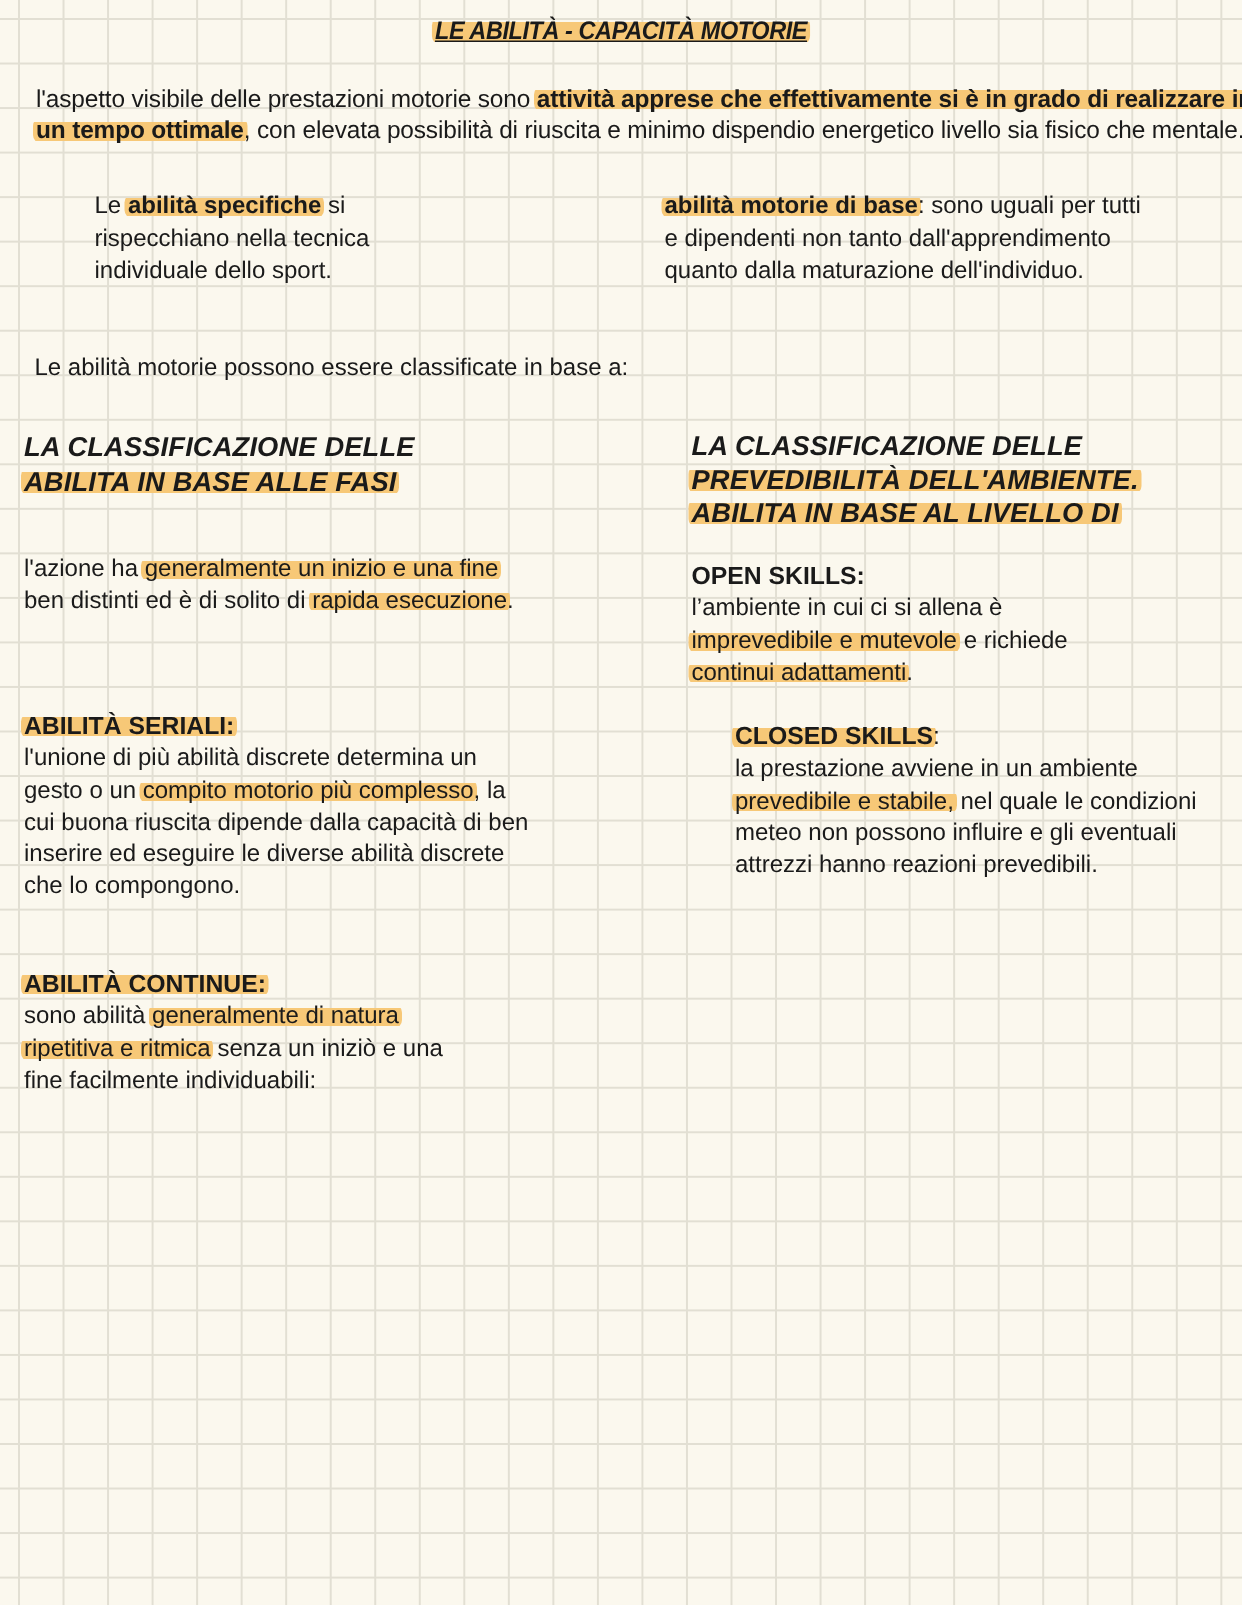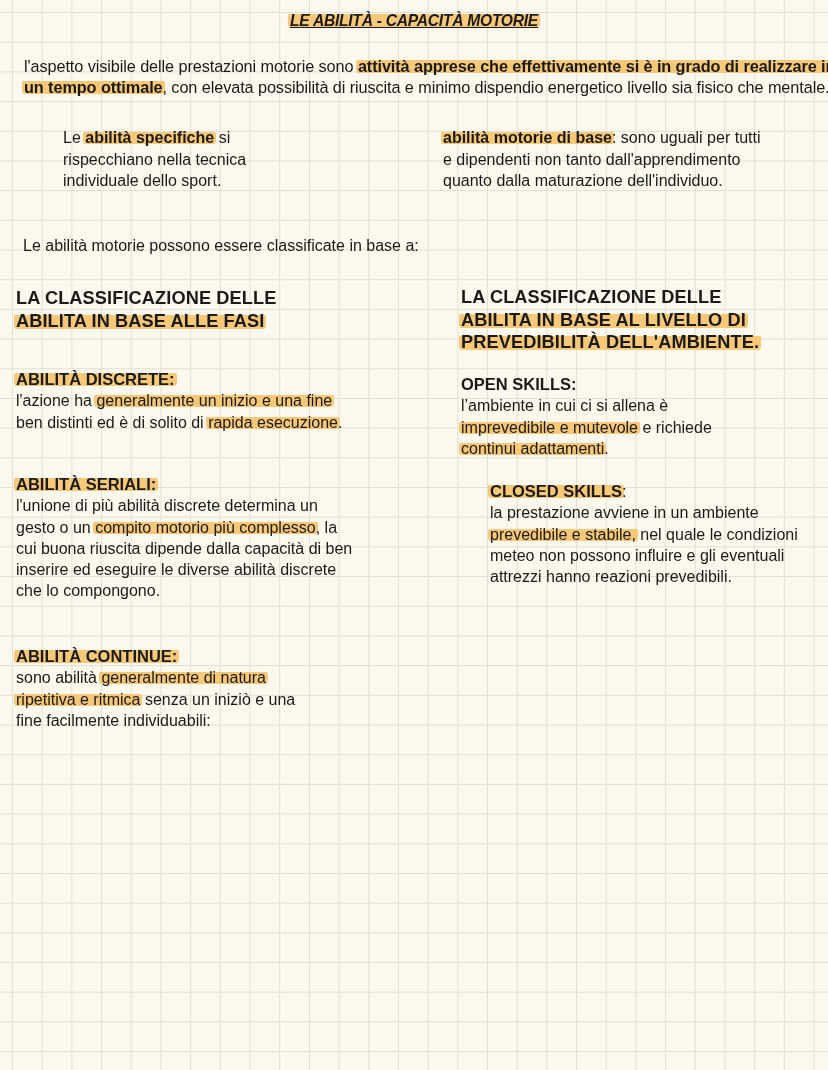--- a/index.html
+++ b/index.html
@@ -30,21 +30,21 @@
   }
   .intro {
     left: 12px; top: 44px; width: 812px;
     font-size: 16.3px; line-height: 21px; letter-spacing: -0.1px;
   }
   .blurb { font-size: 16px; line-height: 21.5px; }
   .b-left { left: 63px; top: 127px; width: 240px; }
   .b-right { left: 443px; top: 127px; width: 330px; }
   .classify { left: 23px; top: 237px; font-size: 16px; }
   .col-title {
-    font-size: 18.2px; font-weight: bold; line-height: 22.5px; letter-spacing: 0.1px;
+    font-size: 18.2px; font-weight: bold; line-height: 22.5px; letter-spacing: 0.1px; font-style: italic;
   }
   .ct-left { left: 16px; top: 287px; width: 400px; }
   .ct-right { left: 461px; top: 286px; width: 360px; }
   .sec { font-size: 16px; line-height: 21.3px; }
   .sec-h { font-weight: bold; font-size: 16.5px; }
   .s-left { left: 16px; width: 400px; }
   .s-right { left: 461px; width: 360px; }
 </style>
 </head>
 <body>
@@ -66,21 +66,20 @@
 </p>
 
 <p class="abs classify" style="margin:0;">Le abilità motorie possono essere classificate in base a:</p>
 
 <div class="abs col-title ct-left">
   <div>LA CLASSIFICAZIONE DELLE</div>
   <div><span class="hl">ABILITA IN BASE ALLE FASI</span></div>
 </div>
 
 <div class="abs sec s-left" style="top:369px;">
-  <div class="sec-h"><span class="hl">ABILITÀ DISCRETE:</span></div>
   <div style="width:330px;">
     <span>l'azione ha </span><span class="hl">generalmente un inizio e una fine</span><span> ben distinti ed è di solito di </span><span class="hl">rapida esecuzione</span><span>.</span>
   </div>
 </div>
 
 <div class="abs sec s-left" style="top:474px;">
   <div class="sec-h"><span class="hl">ABILITÀ SERIALI:</span></div>
   <div style="width:340px;">
     <span>l'unione di più abilità discrete determina un gesto o un </span><span class="hl">compito motorio più complesso</span><span>, la cui buona riuscita dipende dalla capacità di ben inserire ed eseguire le diverse abilità discrete che lo compongono.</span>
   </div>
@@ -88,22 +87,22 @@
 
 <div class="abs sec s-left" style="top:646px;">
   <div class="sec-h"><span class="hl">ABILITÀ CONTINUE:</span></div>
   <div style="width:290px;">
     <span>sono abilità </span><span class="hl">generalmente di natura ripetitiva e ritmica</span><span> senza un iniziò e una fine facilmente individuabili:</span>
   </div>
 </div>
 
 <div class="abs col-title ct-right">
   <div>LA CLASSIFICAZIONE DELLE</div>
+  <div><span class="hl">PREVEDIBILITÀ DELL'AMBIENTE.</span></div>
   <div><span class="hl">ABILITA IN BASE AL LIVELLO DI</span></div>
-  <div><span class="hl">PREVEDIBILITÀ DELL'AMBIENTE.</span></div>
 </div>
 
 <div class="abs sec s-right" style="top:374px;">
   <div class="sec-h"><span>OPEN SKILLS:</span></div>
   <div style="width:300px;">
     <span>l’ambiente in cui ci si allena è </span><span class="hl">imprevedibile e mutevole</span><span> e richiede </span><span class="hl">continui adattamenti</span><span>.</span>
   </div>
 </div>
 
 <div class="abs sec s-right" style="top:481px;margin-left:29px;">

